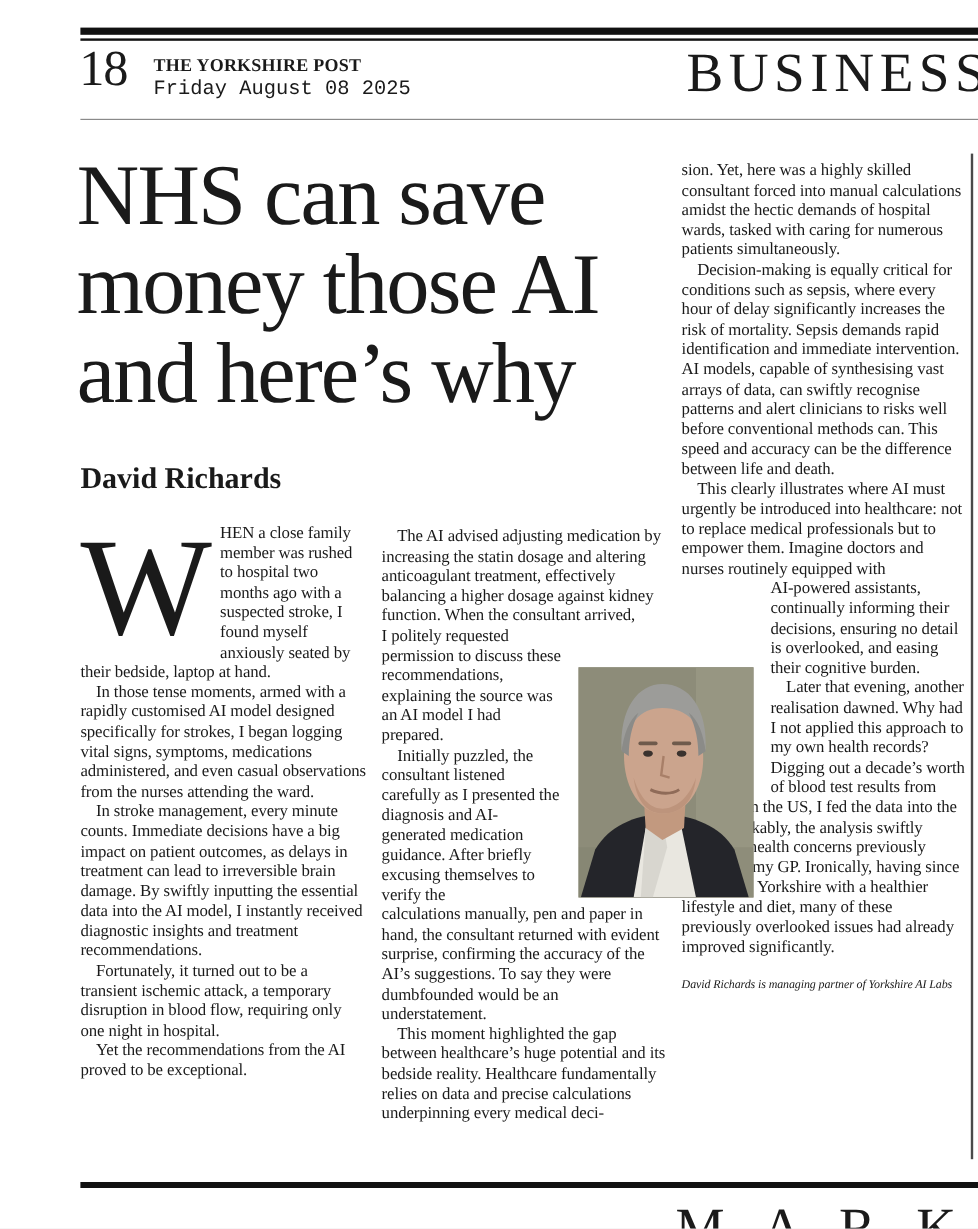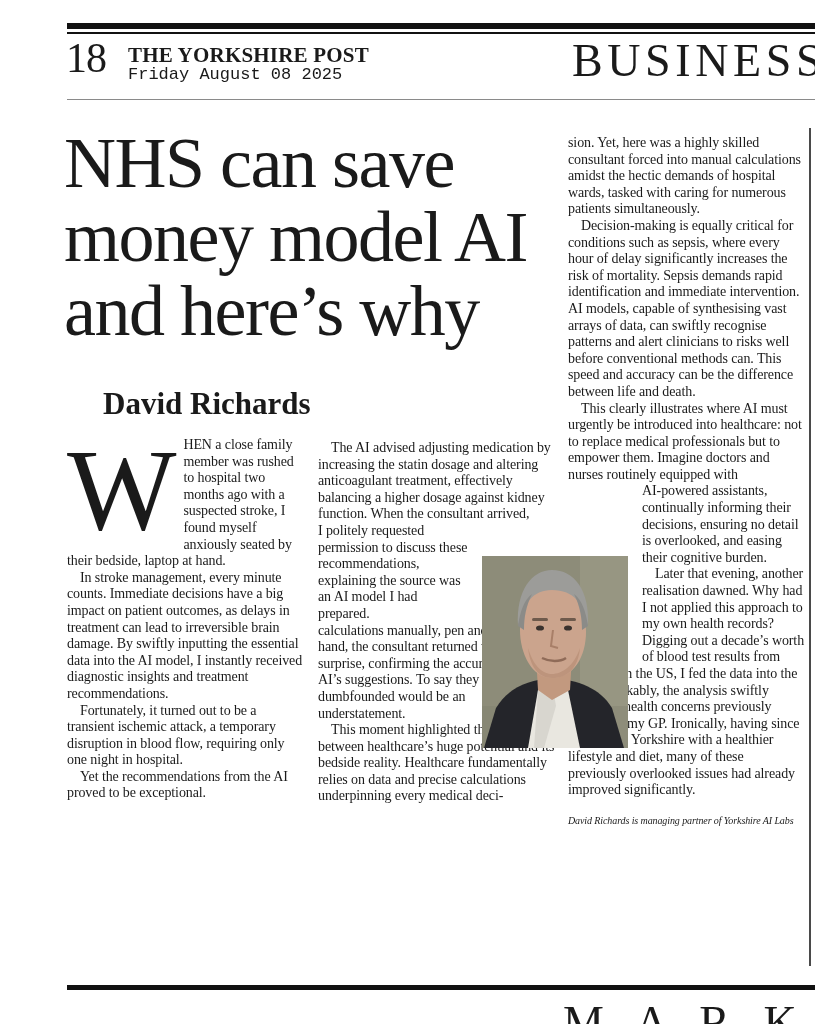--- a/index.html
+++ b/index.html
@@ -13,33 +13,33 @@
     color:#1a1a1a;
     margin:0 auto;
   }
   
   .rule-thick-top{position:absolute;left:67px;top:23px;width:748px;height:6px;background:#111;}
   .rule-thin-top{position:absolute;left:67px;top:32px;width:748px;height:2px;background:#111;}
   .header-rule{position:absolute;left:67px;top:99px;width:748px;height:1px;background:#8a8a8a;}
 
   .page-num{position:absolute;left:66px;top:38px;font-size:42px;line-height:40px;letter-spacing:-1px;}
   .masthead-block{position:absolute;left:128px;top:46px;}
-  .masthead{font-size:21px;font-weight:bold;line-height:19px;letter-spacing:0.2px;}
+  .masthead{font-size:15px;font-weight:bold;line-height:19px;letter-spacing:0.2px;}
   .issue-date{font-size:17px;line-height:19px;font-family:Liberation Mono, monospace;}
   .section-title{
     position:absolute;left:572px;top:38px;
     font-size:46px;line-height:46px;letter-spacing:0.10em;white-space:nowrap;
   }
 
   .headline{
     position:absolute;left:64px;top:126px;width:520px;
     font-size:72px;line-height:74px;letter-spacing:-1.5px;
     font-weight:normal;margin:0;
   }
-  .byline{position:absolute;left:67px;top:386px;font-size:31px;font-weight:bold;margin-left:36px;}
+  .byline{position:absolute;left:67px;top:386px;font-size:25px;font-weight:bold;}
 
   .col{position:absolute;font-size:14px;line-height:16.6px;letter-spacing:-0.1px;}
   .col p{margin:0;}
   .col p.indent{text-indent:13px;}
   .col p.cont{text-indent:0;}
   .col-1{left:67px;top:437px;width:238px;}
   .col-2{left:318px;top:440px;width:237px;}
   .col-3{left:568px;top:135px;width:237px;}
 
   .dropcap{
@@ -75,34 +75,36 @@
 
   <div class="page-num">18</div>
   <div class="masthead-block">
     <div class="masthead">THE YORKSHIRE POST</div>
     <div class="issue-date">Friday August 08 2025</div>
   </div>
   <div class="section-title">BUSINESS</div>
 
   <div class="header-rule"></div>
 
-  <h1 class="headline">NHS can save money model AI and here’s why</h1>
+  <h1 class="headline">NHS can save money those AI and here’s why</h1>
   <div class="byline">David Richards</div>
 
   <div class="col col-1">
     <p class="cont"><span class="dropcap">W</span><span>HEN a close family member was rushed to hospital two months ago with a suspected stroke, I found myself anxiously seated by their bedside, laptop at hand.</span></p>
+    <p class="indent">In those tense moments, armed with a rapidly customised AI model designed specifically for strokes, I began logging vital signs, symptoms, medications administered, and even casual observations from the nurses attending the ward.</p>
     <p class="indent">In stroke management, every minute counts. Immediate decisions have a big impact on patient outcomes, as delays in treatment can lead to irreversible brain damage. By swiftly inputting the essential data into the AI model, I instantly received diagnostic insights and treatment recommendations.</p>
     <p class="indent">Fortunately, it turned out to be a transient ischemic attack, a temporary disruption in blood flow, requiring only one night in hospital.</p>
     <p class="indent">Yet the recommendations from the AI proved to be exceptional.</p>
   </div>
 
   <div class="col col-2">
     <p class="indent">The AI advised adjusting medication by increasing the statin dosage and altering anticoagulant treatment, effectively balancing a higher dosage against kidney function. When the consultant arrived,</p>
     <div class="wrap-right">
       <p class="cont">I politely requested permission to discuss these recommendations, explaining the source was an AI model I had prepared.</p>
+      <p class="indent">Initially puzzled, the consultant listened carefully as I presented the diagnosis and AI-generated medication guidance. After briefly excusing themselves to verify the</p>
     </div>
     <p class="cont">calculations manually, pen and paper in hand, the consultant returned with evident surprise, confirming the accuracy of the AI’s suggestions. To say they were dumbfounded would be an understatement.</p>
     <p class="indent">This moment highlighted the gap between healthcare’s huge potential and its bedside reality. Healthcare fundamentally relies on data and precise calculations underpinning every medical deci-</p>
   </div>
 
   <div class="col col-3">
     <p class="cont">sion. Yet, here was a highly skilled consultant forced into manual calculations amidst the hectic demands of hospital wards, tasked with caring for numerous patients simultaneously.</p>
     <p class="indent">Decision-making is equally critical for conditions such as sepsis, where every hour of delay significantly increases the risk of mortality. Sepsis demands rapid identification and immediate intervention. AI models, capable of synthesising vast arrays of data, can swiftly recognise patterns and alert clinicians to risks well before conventional methods can. This speed and accuracy can be the difference between life and death.</p>
     <p class="indent">This clearly illustrates where AI must urgently be introduced into healthcare: not to replace medical professionals but to empower them. Imagine doctors and nurses routinely equipped with</p>
     <div class="wrap-left">

